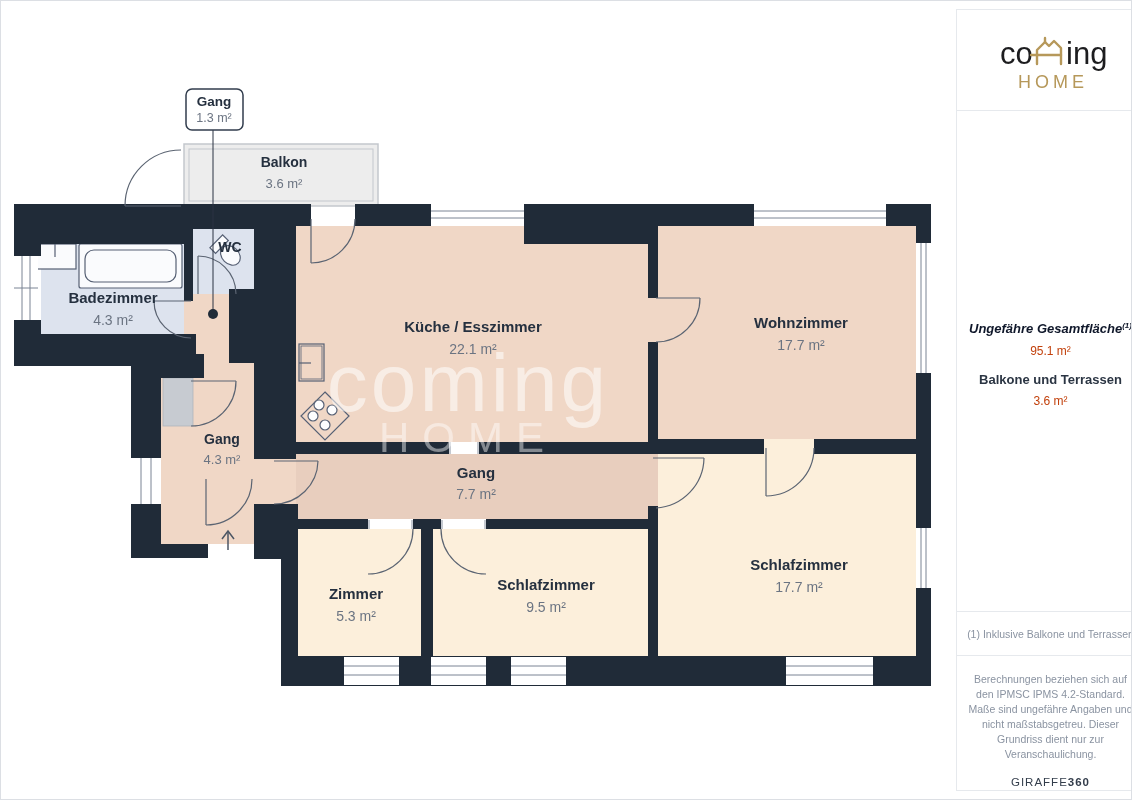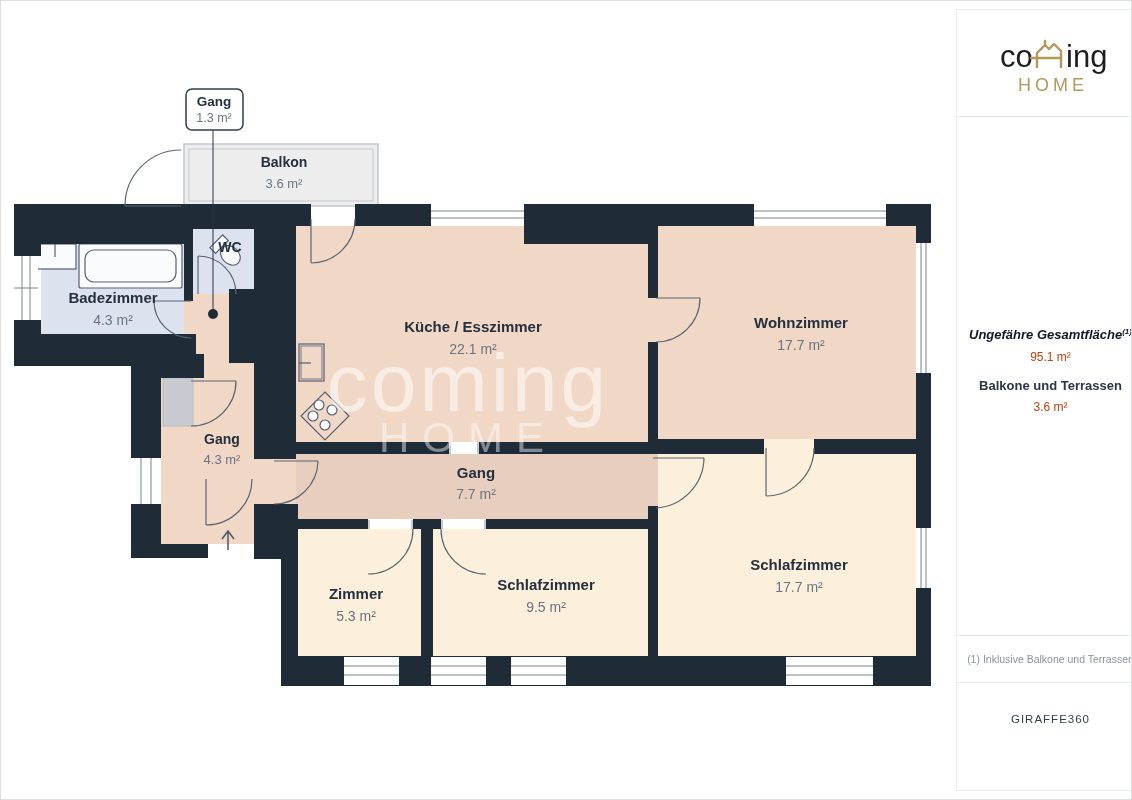--- a/index.html
+++ b/index.html
@@ -11,21 +11,21 @@
   .sidebar{position:absolute;left:955px;top:8px;width:189px;height:782px;background:#fff;border:1px solid #e6e9ed;box-sizing:border-box;display:flex;flex-direction:column;}
   .sb-logo{height:106px;border-bottom:1px solid #e6e9ed;display:flex;align-items:center;justify-content:center;}
   .sb-main{height:519px;border-bottom:1px solid #e6e9ed;box-sizing:border-box;text-align:center;padding-top:210px;}
   .sb-heading{font-size:13px;font-weight:700;color:#0f172a;line-height:1.2;font-style:italic;}
   .sb-heading sup{font-size:8px;}
   .sb-value{font-size:12px;color:#c2410c;margin:7px 0 14px 0;}
   .sb-heading2{font-size:13px;font-weight:700;color:#2b3543;}
   .sb-footnote{height:47px;border-bottom:1px solid #e6e9ed;box-sizing:border-box;display:flex;align-items:center;justify-content:center;font-size:10.5px;color:#8a93a1;text-align:left;padding:0 6px;}
   .sb-disclaimer{flex:1;box-sizing:border-box;padding:16px 10px 0 10px;font-size:10.5px;color:#8a93a1;text-align:center;line-height:1.42;}
   .sb-brandline{margin-top:12px;font-size:11.5px;letter-spacing:1px;color:#333d4b;}
-  .sb-brandline b{font-weight:400;}
+  .sb-brandline b{font-weight:700;}
 </style>
 </head>
 <body>
 
 <div class="canvas">
 
   <svg class="plan-svg" width="955" height="800" viewBox="0 0 955 800">
 
     <g>
       <rect x="183" y="143" width="194" height="62" fill="#ededed" stroke="#c3c7cd" stroke-width="1.5"></rect>
@@ -293,17 +293,18 @@
       </svg>
     </div>
     <div class="sb-main">
       <div class="sb-heading"><span>Ungefähre Gesamtfläche</span><sup>(1)</sup></div>
       <div class="sb-value">95.1 m²</div>
       <div class="sb-heading2">Balkone und Terrassen</div>
       <div class="sb-value">3.6 m²</div>
     </div>
     <div class="sb-footnote">(1) Inklusive Balkone und Terrassen</div>
     <div class="sb-disclaimer">
+      <span>Berechnungen beziehen sich auf den IPMSC IPMS 4.2-Standard. Maße sind ungefähre Angaben und nicht maßstabsgetreu. Dieser Grundriss dient nur zur Veranschaulichung.</span>
       <div class="sb-brandline"><span>GIRAFFE</span><b>360</b></div>
     </div>
   </div>
 
 </div>
 
 </body></html>

